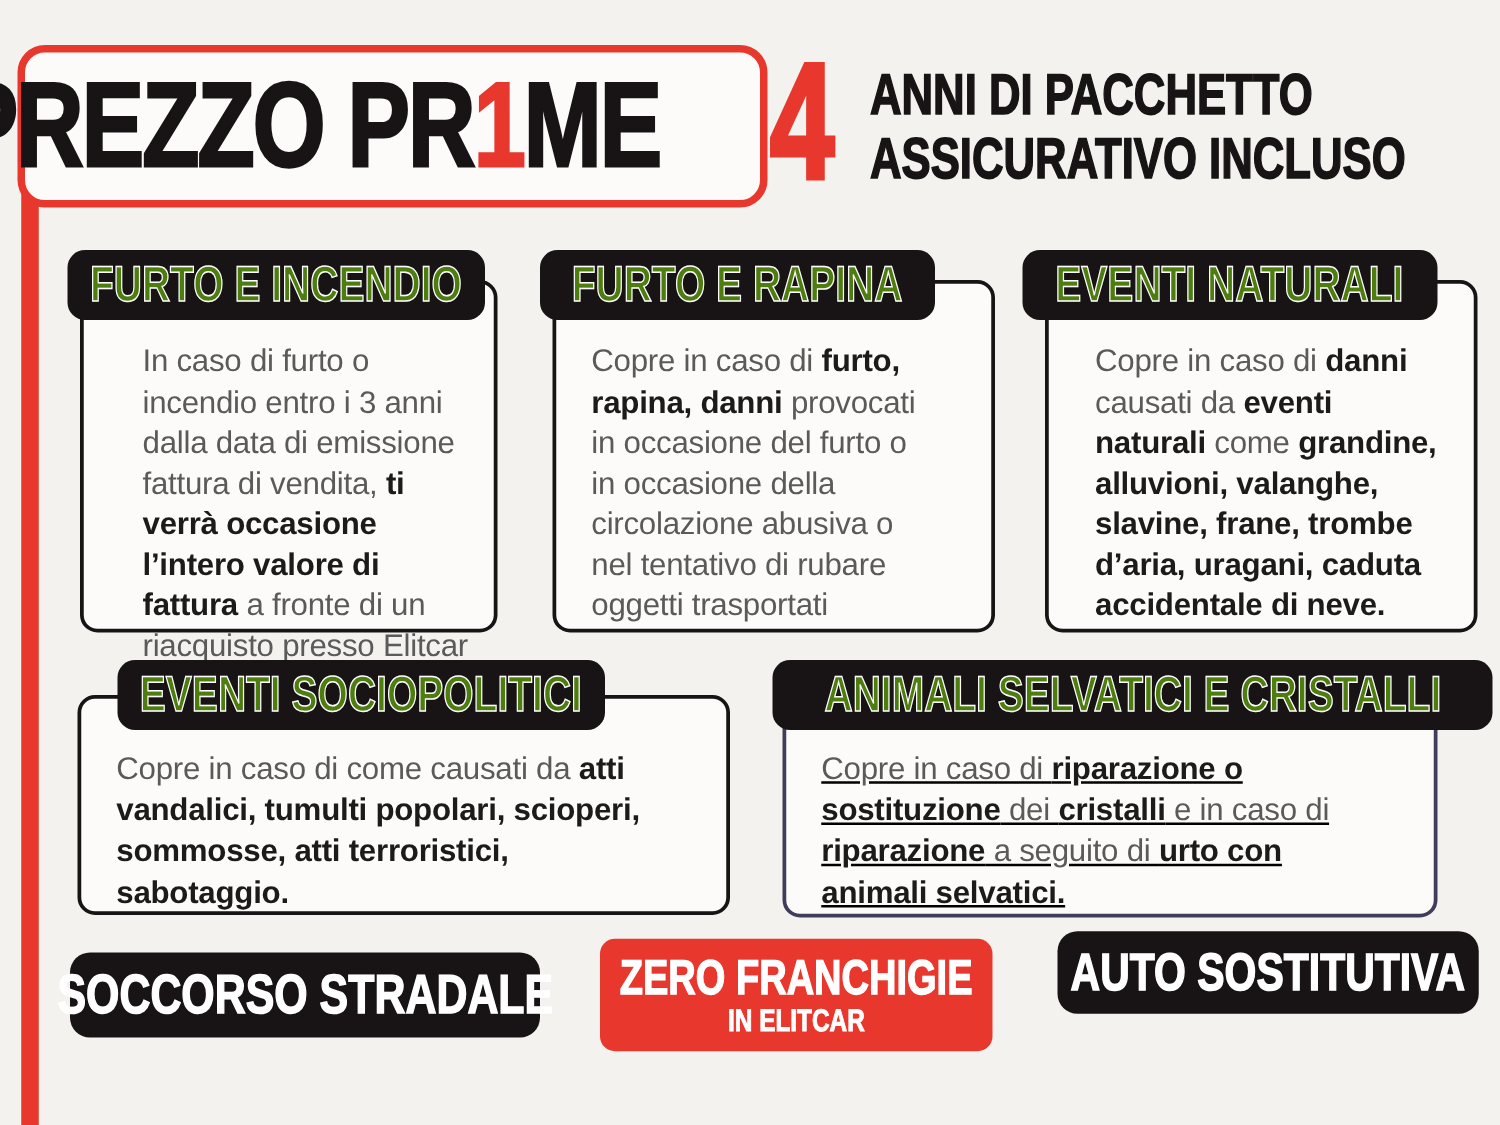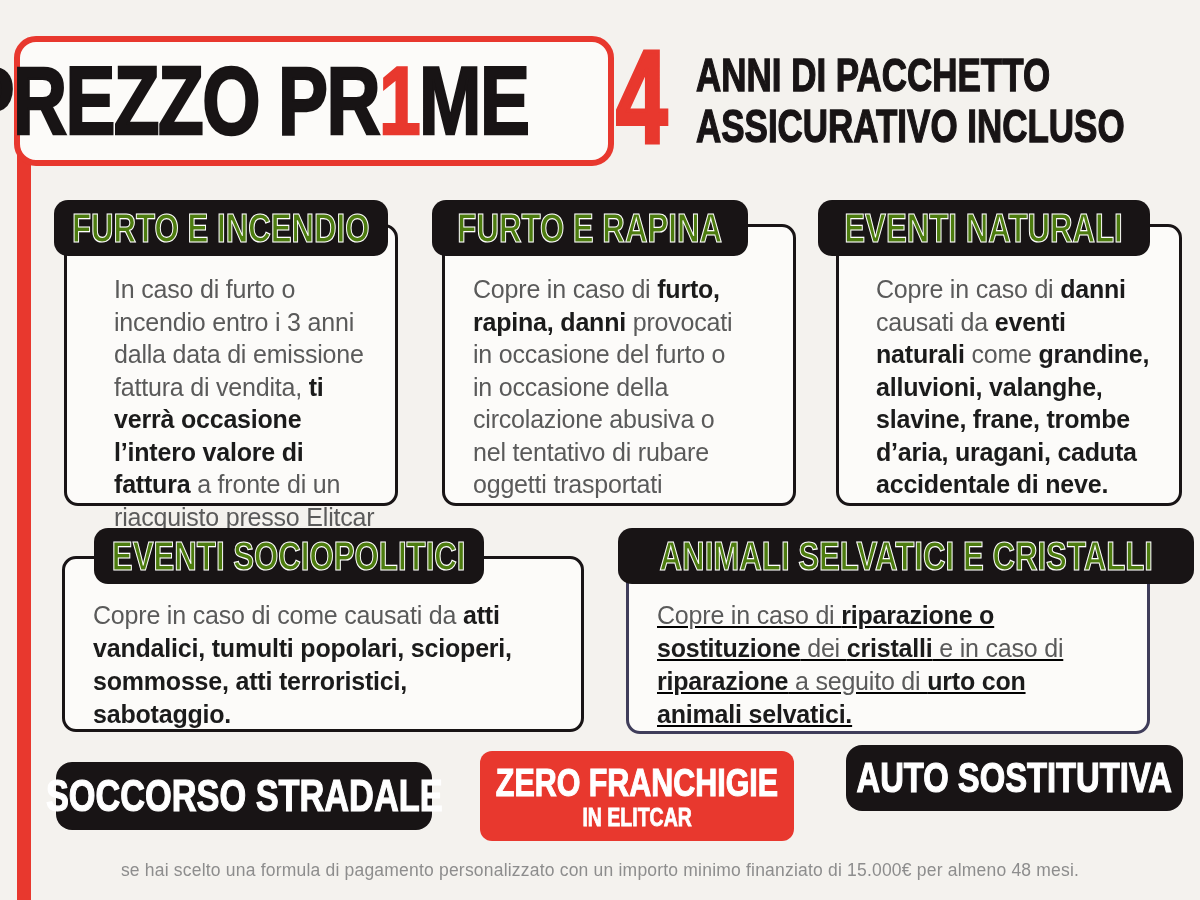--- a/index.html
+++ b/index.html
@@ -186,15 +186,14 @@
     <span class="cond">SOCCORSO STRADALE</span>
   </div>
   <div class="pill" id="badge-zero">
     <span class="l1 cond">ZERO FRANCHIGIE</span>
     <span class="l2 cond">IN ELITCAR</span>
   </div>
   <div class="pill" id="badge-replacement">
     <span class="cond">AUTO SOSTITUTIVA</span>
   </div>
 
-  <div class="footer-note">se hai scelto una formula di pagamento personalizzato con un importo minimo finanziato di 15.000€ per almeno 48 mesi.</div>
 
 </div>
 
 </body></html>

